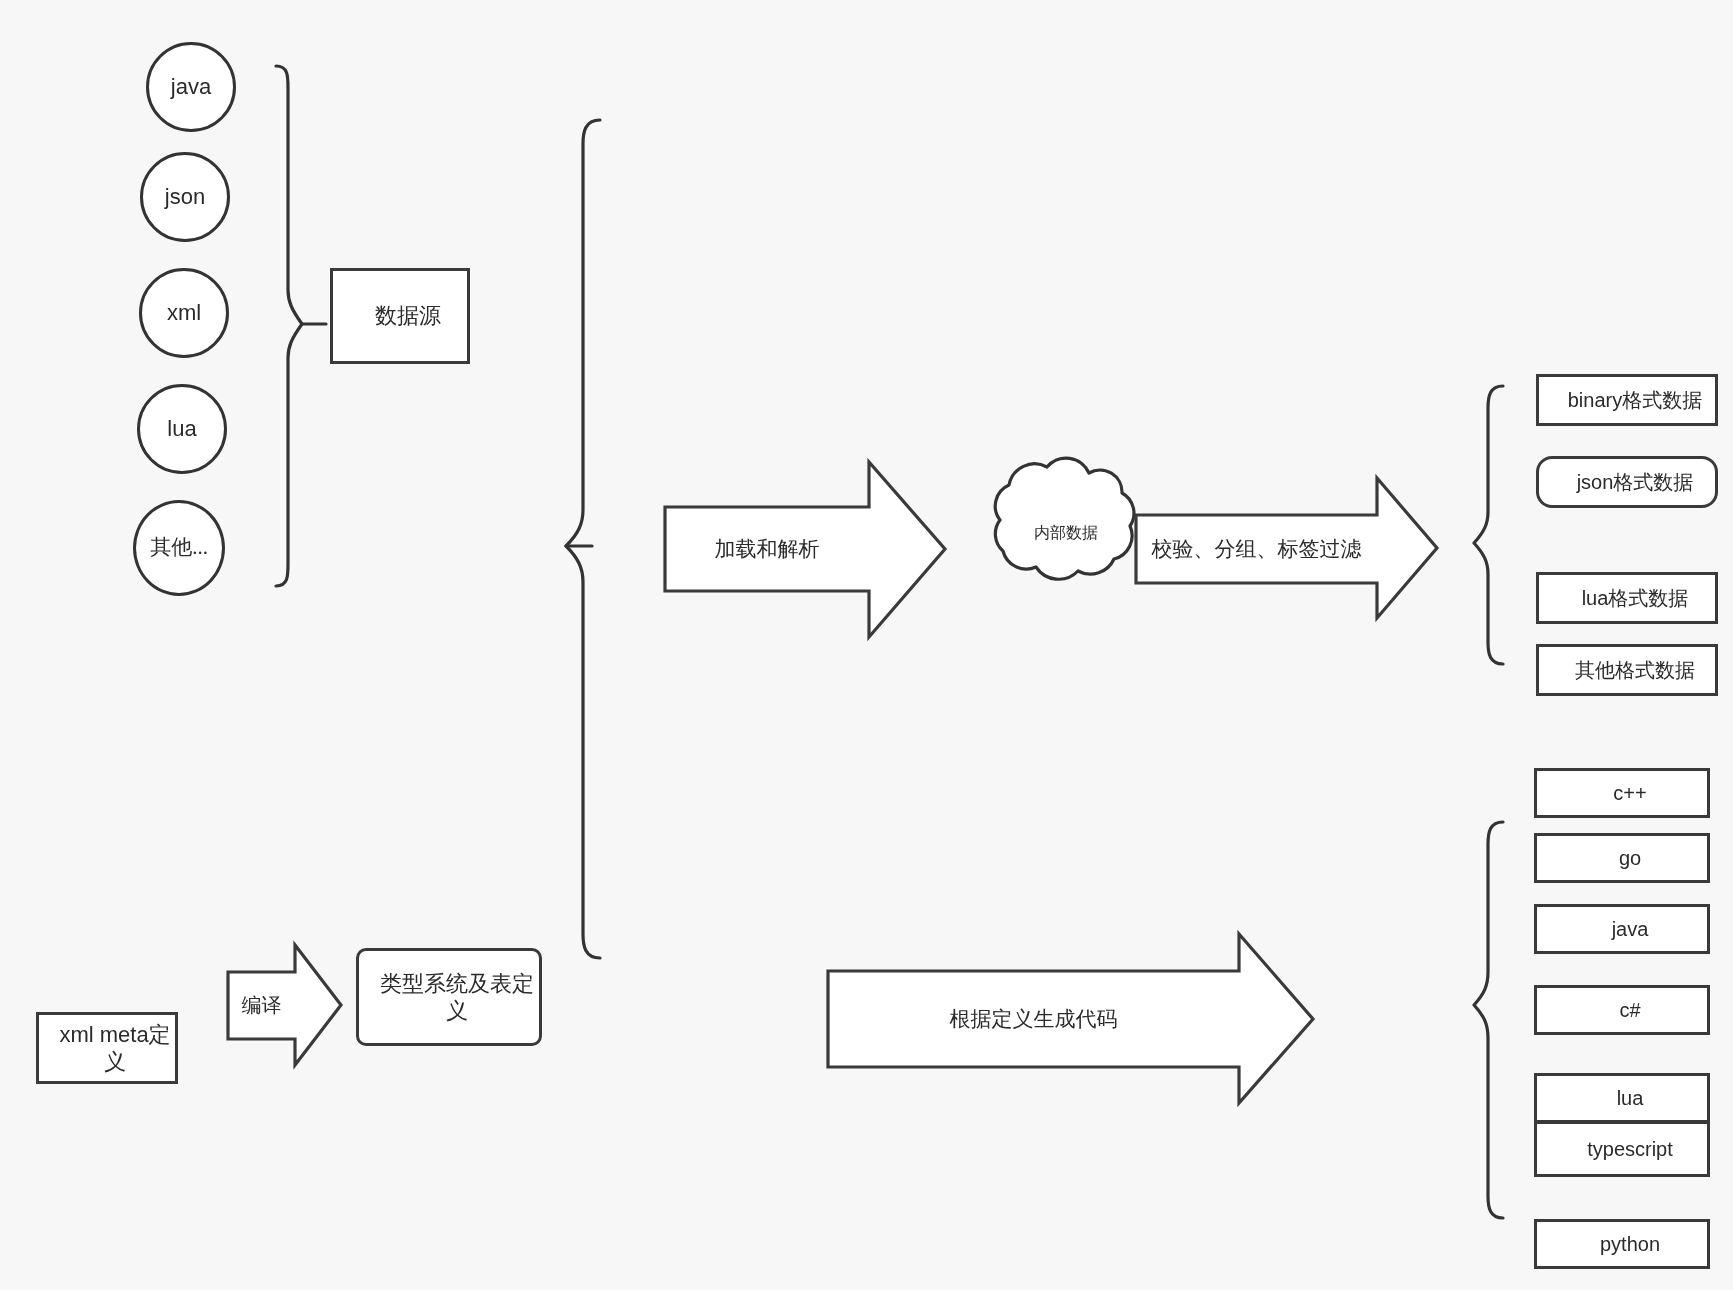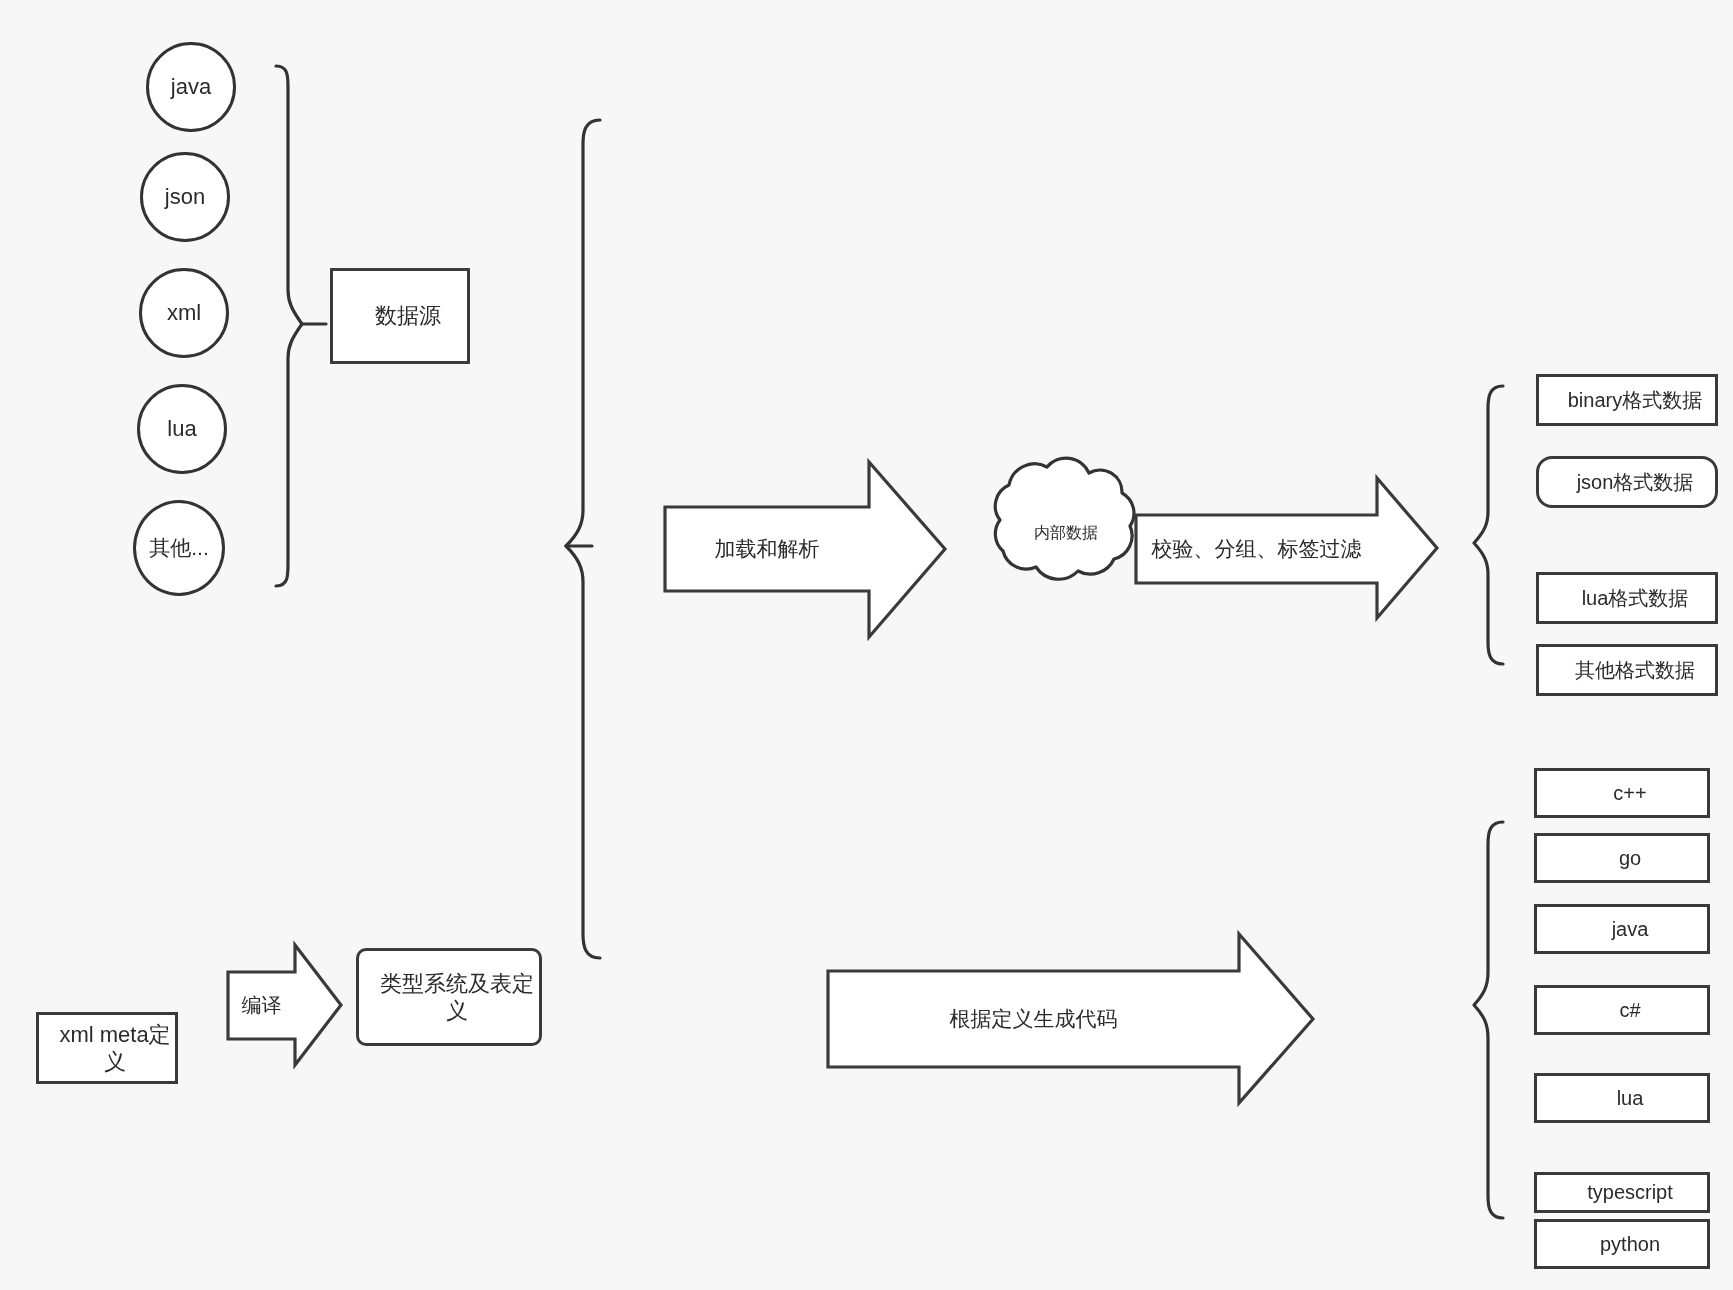--- a/index.html
+++ b/index.html
@@ -143,21 +143,21 @@
   </div>
   <div class="node circle" style="left:140px;top:152px;width:90px;height:90px;justify-content:center;">
     <span>json</span>
   </div>
   <div class="node circle" style="left:139px;top:268px;width:90px;height:90px;">
     <span>xml</span>
   </div>
   <div class="node circle" style="left:137px;top:384px;width:90px;height:90px;">
     <span>lua</span>
   </div>
-  <div class="node circle" style="left:133px;top:500px;width:92px;height:96px;font-size:21px;">
+  <div class="node circle" style="left:133px;top:500px;width:92px;height:96px;font-size:21px;font-family:Liberation Serif, serif;">
     <span>其他...</span>
   </div>
 
   <div class="node rect" style="left:330px;top:268px;width:140px;height:96px;">
     <span>数据源</span>
   </div>
 
   <div class="arrow-label" style="left:665px;top:507px;width:204px;height:84px;">
     <span>加载和解析</span>
   </div>
@@ -195,21 +195,21 @@
   </div>
   <div class="node rect small" style="left:1534px;top:904px;width:176px;height:50px;">
     <span>java</span>
   </div>
   <div class="node rect small" style="left:1534px;top:985px;width:176px;height:50px;">
     <span>c#</span>
   </div>
   <div class="node rect small" style="left:1534px;top:1073px;width:176px;height:50px;">
     <span>lua</span>
   </div>
-  <div class="node rect small" style="left:1534px;top:1172px;width:176px;height:41px;">
+  <div class="node rect small" style="left:1534px;top:1121px;width:176px;height:56px;">
     <span>typescript</span>
   </div>
   <div class="node rect small" style="left:1534px;top:1219px;width:176px;height:50px;">
     <span>python</span>
   </div>
 
   <div class="node rect" style="left:36px;top:968px;width:142px;height:72px;margin-top:44px;">
     <span>xml meta定义</span>
   </div>
 

